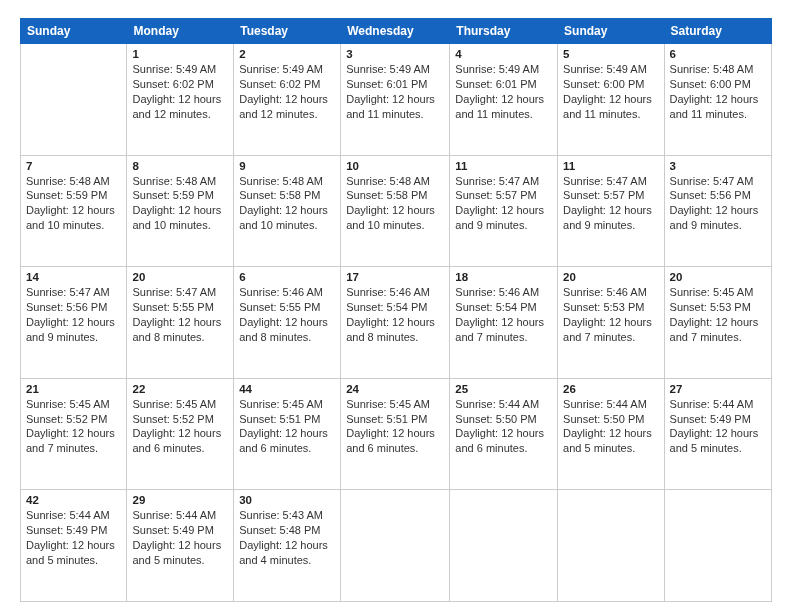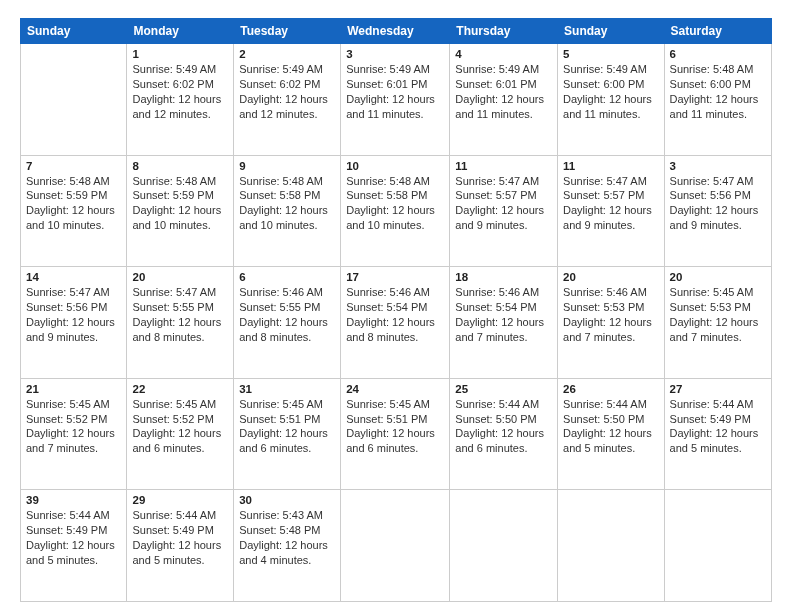--- a/index.html
+++ b/index.html
@@ -190,21 +190,21 @@
         <tr class="row-shade">
           <td>
             <span class="day-num">21</span>
             <div class="day-detail">Sunrise: 5:45 AM<br>Sunset: 5:52 PM<br>Daylight: 12 hours<br>and 7 minutes.</div>
           </td>
           <td>
             <span class="day-num">22</span>
             <div class="day-detail">Sunrise: 5:45 AM<br>Sunset: 5:52 PM<br>Daylight: 12 hours<br>and 6 minutes.</div>
           </td>
           <td>
-            <span class="day-num">31</span>
+            <span class="day-num">44</span>
             <div class="day-detail">Sunrise: 5:45 AM<br>Sunset: 5:51 PM<br>Daylight: 12 hours<br>and 6 minutes.</div>
           </td>
           <td>
             <span class="day-num">24</span>
             <div class="day-detail">Sunrise: 5:45 AM<br>Sunset: 5:51 PM<br>Daylight: 12 hours<br>and 6 minutes.</div>
           </td>
           <td>
             <span class="day-num">25</span>
             <div class="day-detail">Sunrise: 5:44 AM<br>Sunset: 5:50 PM<br>Daylight: 12 hours<br>and 6 minutes.</div>
           </td>
@@ -212,21 +212,21 @@
             <span class="day-num">26</span>
             <div class="day-detail">Sunrise: 5:44 AM<br>Sunset: 5:50 PM<br>Daylight: 12 hours<br>and 5 minutes.</div>
           </td>
           <td>
             <span class="day-num">27</span>
             <div class="day-detail">Sunrise: 5:44 AM<br>Sunset: 5:49 PM<br>Daylight: 12 hours<br>and 5 minutes.</div>
           </td>
         </tr>
         <tr>
           <td>
-            <span class="day-num">39</span>
+            <span class="day-num">42</span>
             <div class="day-detail">Sunrise: 5:44 AM<br>Sunset: 5:49 PM<br>Daylight: 12 hours<br>and 5 minutes.</div>
           </td>
           <td>
             <span class="day-num">29</span>
             <div class="day-detail">Sunrise: 5:44 AM<br>Sunset: 5:49 PM<br>Daylight: 12 hours<br>and 5 minutes.</div>
           </td>
           <td>
             <span class="day-num">30</span>
             <div class="day-detail">Sunrise: 5:43 AM<br>Sunset: 5:48 PM<br>Daylight: 12 hours<br>and 4 minutes.</div>
           </td>

